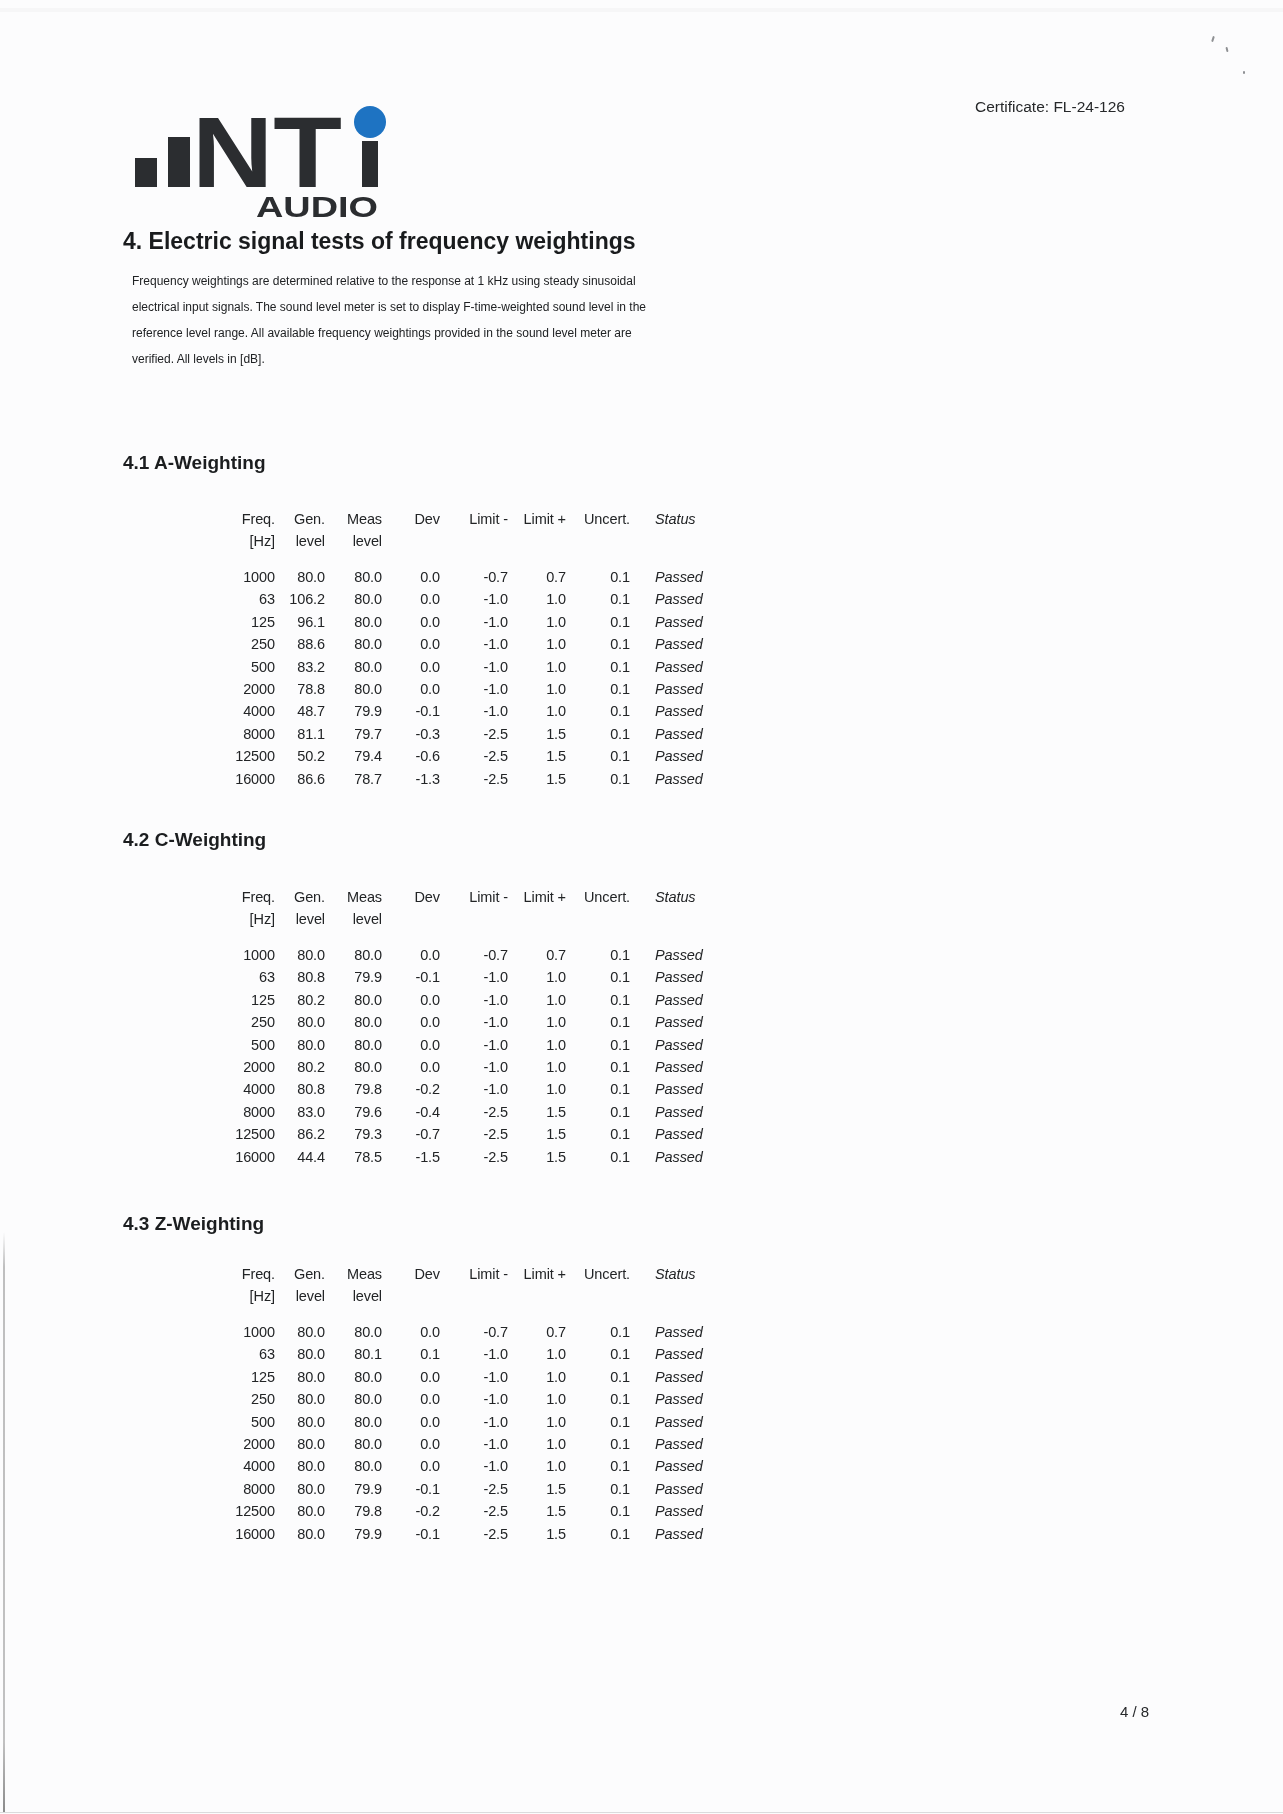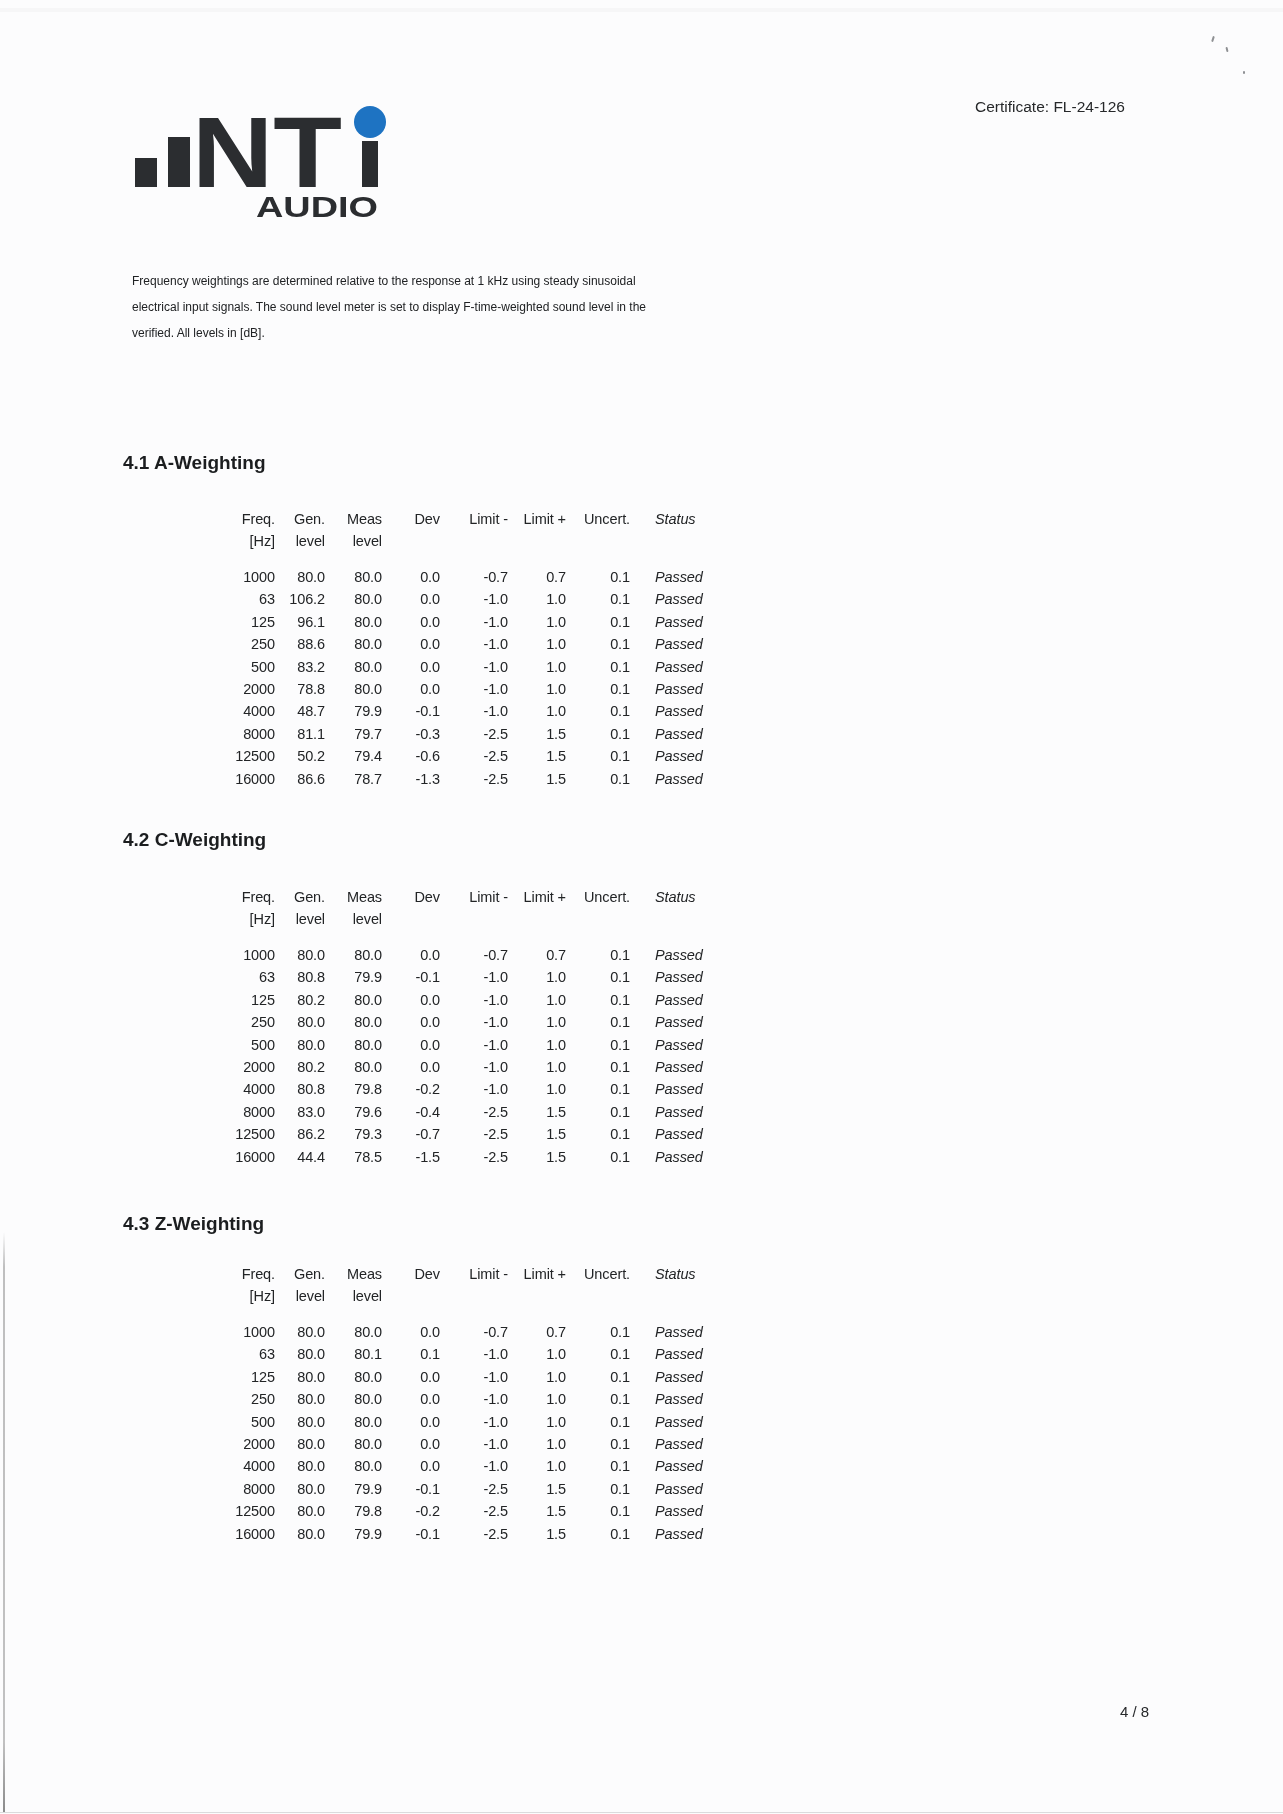--- a/index.html
+++ b/index.html
@@ -58,24 +58,26 @@
       <rect x="50" y="42" width="22" height="50" fill="#2b2d30"></rect>
     </g>
     <text x="74" y="92" font-size="100" font-weight="bold" fill="#2b2d30" textLength="150" lengthAdjust="spacingAndGlyphs">NT</text>
     <rect x="244" y="46" width="16" height="46" fill="#2b2d30"></rect>
     <circle cx="252" cy="27" r="16" fill="#1e73c2"></circle>
     <text x="138" y="122" font-size="30" font-weight="bold" fill="#2b2d30" textLength="122" lengthAdjust="spacingAndGlyphs">AUDIO</text>
   </svg>
 
   <div class="cert">Certificate: FL-24-126</div>
 
+  <h1 class="doc-title" style="margin:0;">4. Electric signal tests of frequency weightings</h1>
 
   <div class="intro">
     <div>Frequency weightings are determined relative to the response at 1 kHz using steady sinusoidal</div>
     <div>electrical input signals. The sound level meter is set to display F-time-weighted sound level in the</div>
+    <div>reference level range. All available frequency weightings provided in the sound level meter are</div>
     <div>verified. All levels in [dB].</div>
   </div>
 
   <h2 class="sec-heading" style="margin:0; top:452px;">4.1 A-Weighting</h2>
   <div class="dtable" style="top:508px;">
     <div class="thead">
         <div class="hrow">
           <div class="cell">Freq.</div>
           <div class="cell">Gen.</div>
           <div class="cell">Meas</div>

